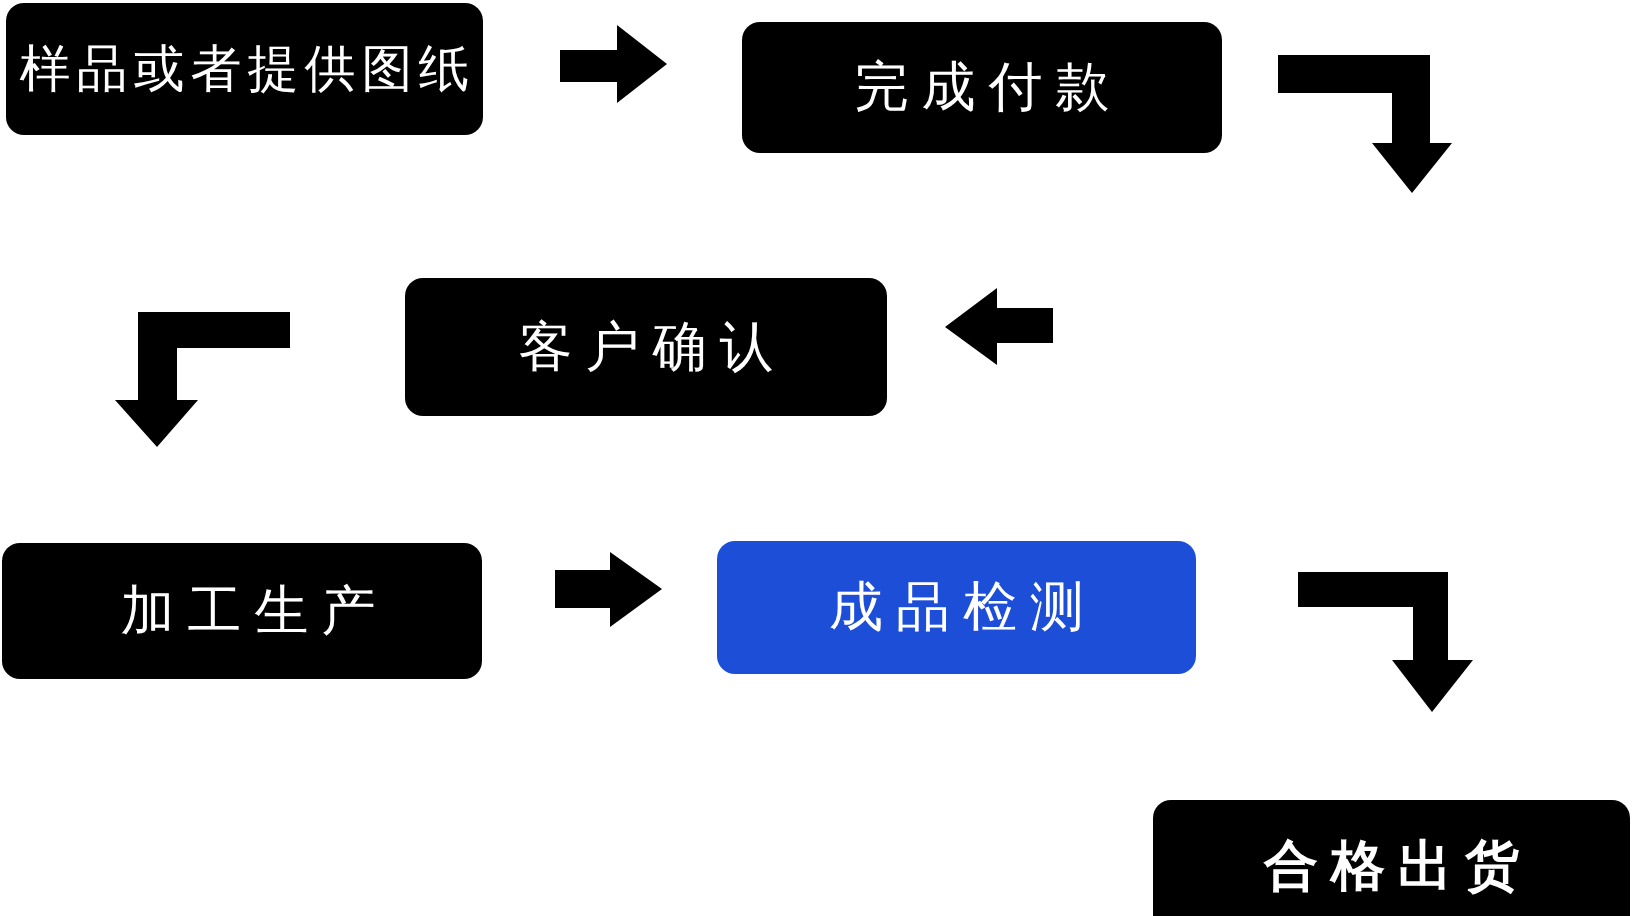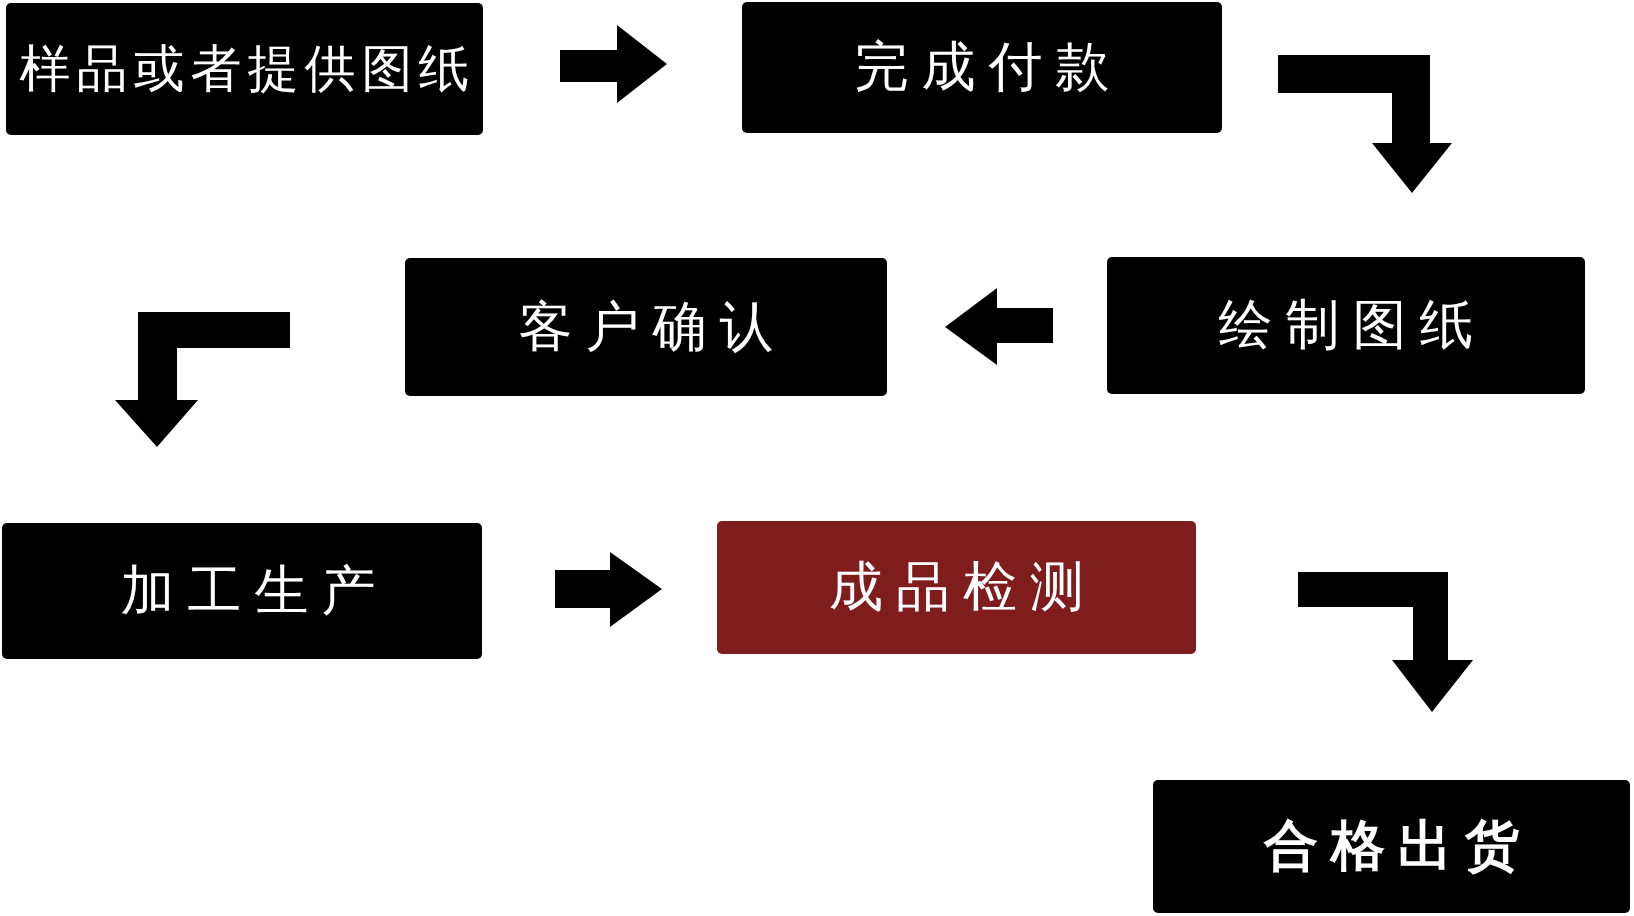--- a/index.html
+++ b/index.html
@@ -20,35 +20,35 @@
     left: 0;
     top: 0;
     width: 1634px;
     height: 916px;
     display: block;
   }
   .node {
     position: absolute;
     background: #000000;
     color: #ffffff;
-    border-radius: 5px;
+    border-radius: 18px;
     display: flex;
     align-items: center;
     justify-content: center;
     white-space: nowrap;
     box-sizing: border-box;
   }
   .node span {
     display: block;
   }
   
   .n-sample      { left: 6px;    top: 3px;   width: 477px; height: 132px; font-size: 51px; letter-spacing: 6px;  }
   .n-sample span { padding-left: 6px; }
   
-  .node-4      { font-size: 54px; letter-spacing: 13px; }
+  .node-4      { font-size: 54px; letter-spacing: 13px; margin-top: 20px; }
   .node-4 span { padding-left: 13px; }
   .n-payment    { left: 742px;  top: 2px;   width: 480px; height: 131px; }
   .n-drawing    { left: 1107px; top: 257px; width: 478px; height: 137px; }
   .n-confirm    { left: 405px;  top: 258px; width: 482px; height: 138px; text-align: right; }
   .n-production { left: 2px;    top: 523px; width: 480px; height: 136px; }
   .n-inspection { left: 717px;  top: 521px; width: 479px; height: 133px; }
   .n-shipment   { left: 1153px; top: 780px; width: 477px; height: 133px; font-weight: bold; }
 </style>
 </head>
 <body>
@@ -71,33 +71,30 @@
   </svg>
 
   <div class="node n-sample" style="background: rgb(0, 0, 0); color: rgb(255, 255, 255);">
     <span>样品或者提供图纸</span>
   </div>
 
   <div class="node node-4 n-payment" style="background: rgb(0, 0, 0); color: rgb(255, 255, 255);">
     <span>完成付款</span>
   </div>
 
-  <div class="node node-4 n-drawing" style="background: rgb(0, 0, 0); color: rgb(255, 255, 255);">
-    <span>绘制图纸</span>
-  </div>
 
   <div class="node node-4 n-confirm" style="background: rgb(0, 0, 0); color: rgb(255, 255, 255);">
     <span>客户确认</span>
   </div>
 
   <div class="node node-4 n-production" style="background: rgb(0, 0, 0); color: rgb(255, 255, 255); padding-left: 12px;">
     <span>加工生产</span>
   </div>
 
-  <div class="node node-4 n-inspection" style="background: #7f1d1d; color: rgb(255, 255, 255);">
+  <div class="node node-4 n-inspection" style="background: #1d4ed8; color: rgb(255, 255, 255);">
     <span>成品检测</span>
   </div>
 
   <div class="node node-4 n-shipment" style="background: rgb(0, 0, 0); color: rgb(255, 255, 255);">
     <span>合格出货</span>
   </div>
 
 </div>
 
 </body></html>

